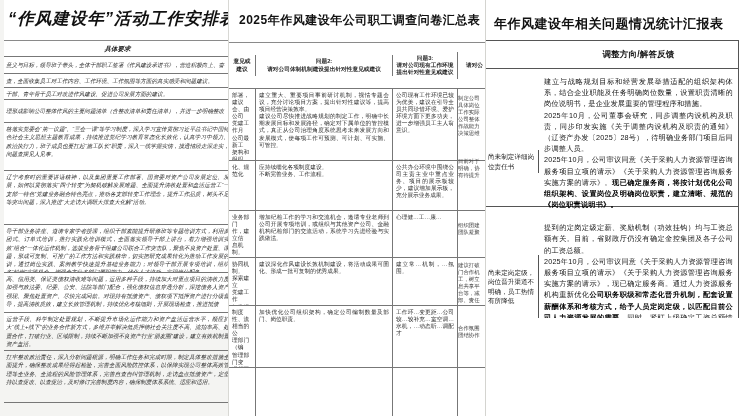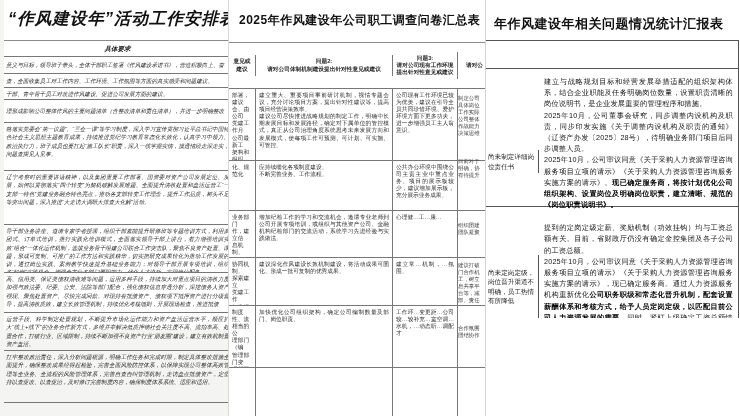--- a/index.html
+++ b/index.html
@@ -173,20 +173,21 @@
 部、责任</div>
     <div class="strip-frag" style="left:229px;top:325px;">合作氛围
 团结协作</div>
   </div>
 
   <div class="doc" id="doc-right">
     <div class="title">年作风建设年相关问题情况统计汇报表</div>
     <div id="tbl-right">
       <div class="rrow rhead">
         <div class="rc-issue">问题清单</div>
+        <div class="rc-ans">调整方向/解答反馈</div>
       </div>
       <div class="rrow rr2">
         <div class="rc-issue">尚未制定详细岗位责任书</div>
         <div class="rc-ans pre">
           <span>建立与战略规划目标和经营发展举措适配的组织架构体系，结合企业职能及任务明确岗位数量，设置职责清晰的岗位说明书，是企业发展重要的管理程序和措施。
 2025年10月，公司董事会研究，同步调整内设机构及职责，同步印发实施《关于调整内设机构及职责的通知》（辽资产办发〔2025〕28号），待明确业务部门项目后同步调整人员。
 2025年10月，公司审议同意《关于采购人力资源管理咨询服务项目立项的请示》《关于采购人力资源管理咨询服务实施方案的请示》。</span><span class="b">现已确定服务商，将按计划优化公司组织架构、设置岗位及明确岗位职责，建立清晰、规范的《岗位职责说明书》。</span>
         </div>
       </div>
       <div class="rrow rr3">

